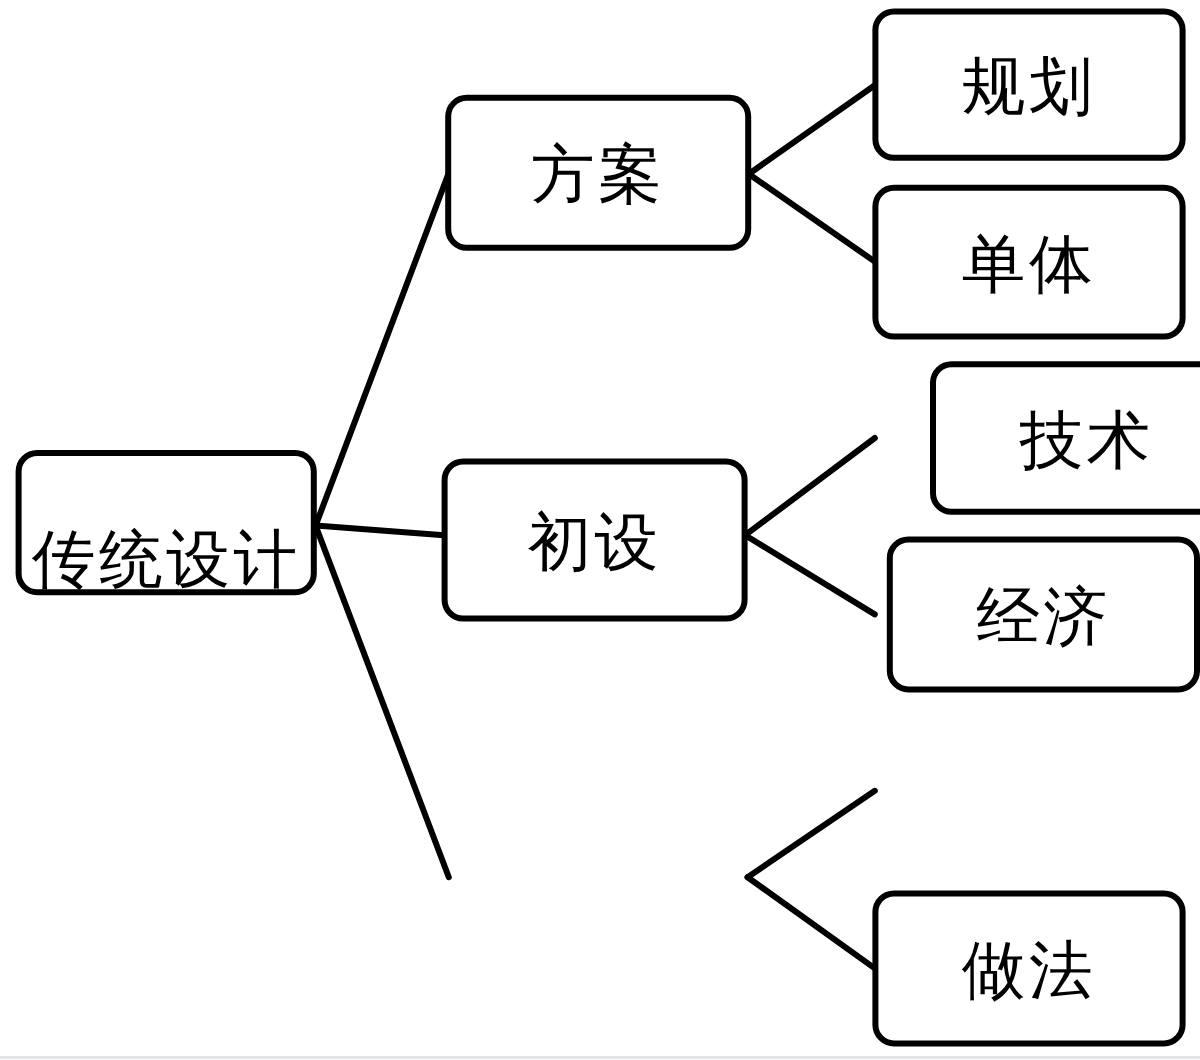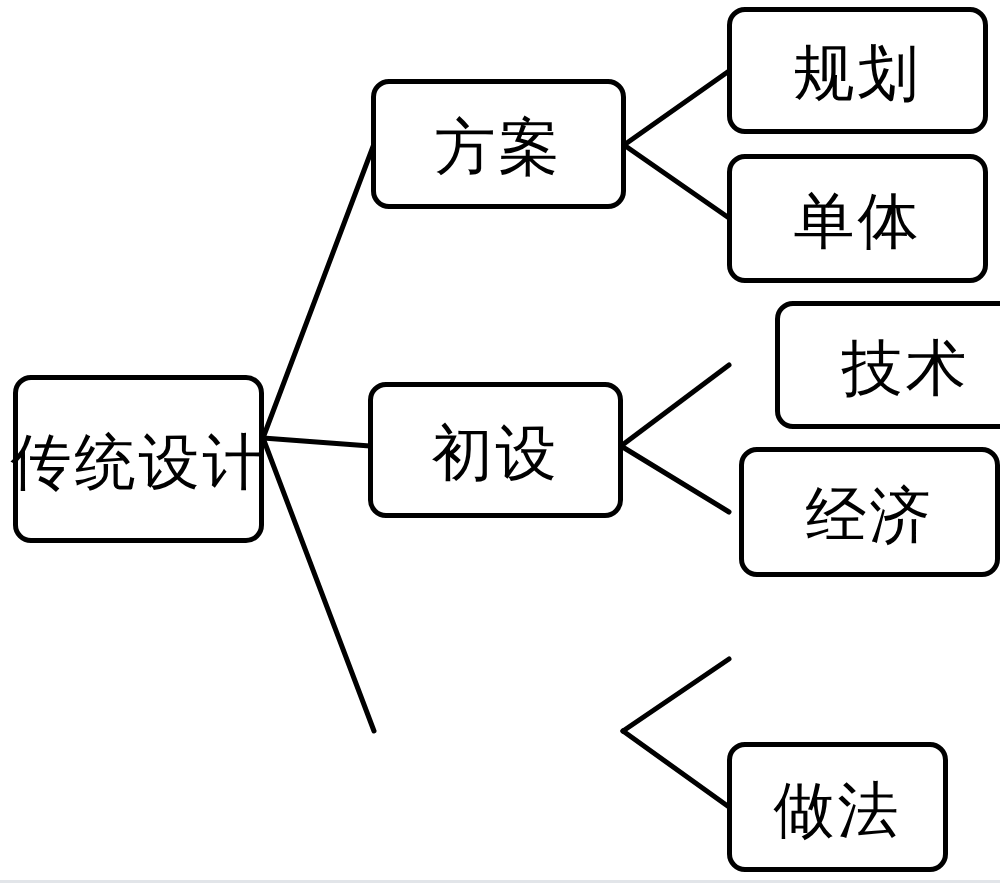--- a/index.html
+++ b/index.html
@@ -31,38 +31,38 @@
     position: absolute;
     box-sizing: border-box;
     border: 5px solid #000000;
     border-radius: 18px;
     background: #ffffff;
     display: flex;
     align-items: center;
     justify-content: center;
   }
   .node-label {
-    font-size: 61px;
+    font-size: 53px;
     color: #000000;
     letter-spacing: 3px;
     line-height: 1;
     white-space: nowrap;
     transform: translateY(2px);
   }
   
-  .n-root      { left: 13px;  top: 375px; width: 251px; height: 168px; }
-  .n-scheme    { left: 371px; top: 79px;  width: 255px; height: 130px; }
+  .n-root      { left: 13px;  top: 375px; width: 251px; height: 121px; align-items: flex-end; }
+  .n-scheme    { left: 371px; top: 79px;  width: 255px; height: 130px; font-family: Liberation Serif, serif; }
   .n-prelim    { left: 368px; top: 382px; width: 255px; height: 136px; }
   .n-constr    { left: 371px; top: 667px; width: 255px; height: 128px; }
   .n-planning  { left: 727px; top: 7px;   width: 261px; height: 127px; }
   .n-single    { left: 727px; top: 154px; width: 261px; height: 129px; }
   .n-tech      { left: 727px; top: 301px; width: 261px; height: 128px; margin-left: 48px; }
   .n-economy   { left: 727px; top: 447px; width: 261px; height: 130px; margin-left: 12px; }
   .n-detail    { left: 727px; top: 594px; width: 261px; height: 129px; }
-  .n-method    { left: 727px; top: 742px; width: 221px; height: 130px; }
+  .n-method    { left: 727px; top: 742px; width: 261px; height: 130px; }
   .page-bottom-edge {
     position: absolute;
     left: 0;
     bottom: 0;
     width: 1000px;
     height: 3px;
     background: #e2e5e9;
   }
 </style>
 </head>

